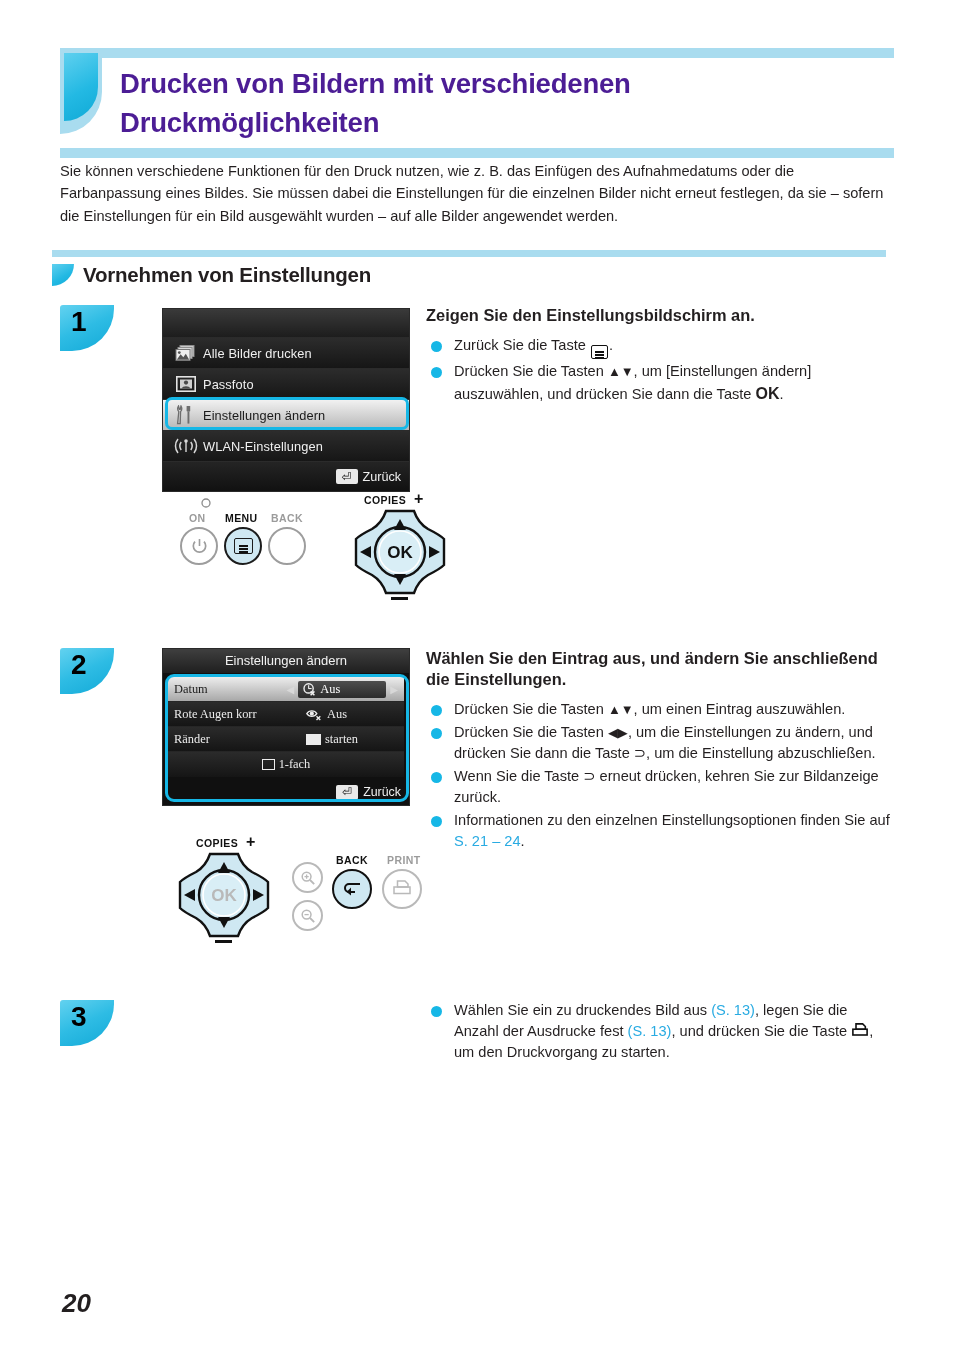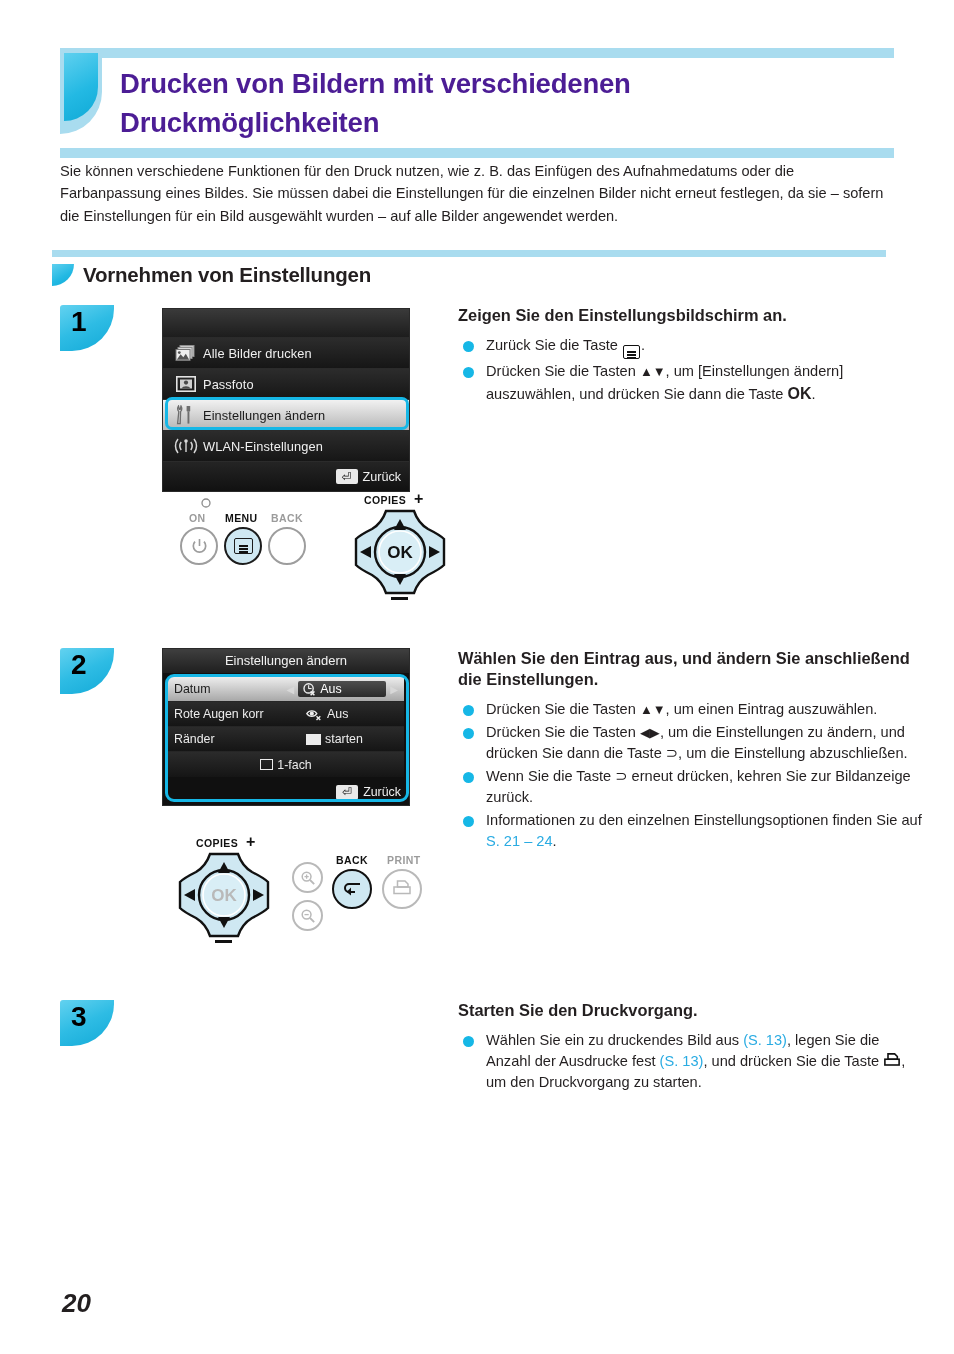--- a/index.html
+++ b/index.html
@@ -103,21 +103,21 @@
     position:absolute; border:3px solid #16b7e6; border-radius:7px;
     pointer-events:none;
   }
 
   
   .lcd2 { background:#101010; width:248px; border:1px solid #2a2a2a; position:relative; }
   .lcd2-title {
     height:24px; background: linear-gradient(#3f3f3f,#1f1f1f);
     color:#f2f2f2; font-size:13px; text-align:center; line-height:24px;
   }
-  .lcd2-body { padding:4px 5px 2px 5px; }
+  .lcd2-body { padding:4px 5px 2px 5px;font-family:Liberation Serif, serif; }
   .lcd2-row {
     height:25px; display:flex; align-items:center;
     background: linear-gradient(#2b2b2b,#151515);
     border-bottom:1px solid #262626;
     color:#ececec; font-size:12.4px; padding:0 6px;
     position:relative;
   }
   .lcd2-row.hl { background: linear-gradient(#ededed,#a8a8a8); color:#1c1c1c; }
   .lcd2-name { flex:1 1 auto; }
   .lcd2-val { display:flex; align-items:center; gap:4px; }
@@ -138,21 +138,21 @@
     position:absolute; border-radius:50%;
     display:flex; align-items:center; justify-content:center;
   }
   .blabel {
     position:absolute; font-size:10.5px; font-weight:bold; letter-spacing:0.4px;
     color:#9b9b9b;
   }
   .blabel.on { color:#111; }
 
   
-  .instr { position:absolute; width:468px;margin-left:32px; }
+  .instr { position:absolute; width:468px; }
   .instr h3 { margin:0 0 9px 0; font-size:16.4px; font-weight:bold; line-height:1.28; }
   .bullets { margin:0; padding:0; list-style:none; }
   .bullets li {
     position:relative; padding-left:28px; margin-bottom:2px;
     font-size:14.6px; line-height:1.44;
   }
   .bullets li::before {
     content:""; position:absolute; left:5px; top:6px;
     width:11px; height:11px; border-radius:50%; background:#16b7e6;
   }
@@ -437,21 +437,20 @@
         <span>Informationen zu den einzelnen Einstellungsoptionen finden Sie auf </span><span class="lnk">S. 21 – 24</span><span>.</span>
       </li>
     </ul>
   </div>
 </div>
 
 <div class="step" style="left:60px; top:1000px; width:834px;">
   <div class="step-badge">3</div>
 
   <div class="instr" style="left:366px; top:0px;">
-    <h3>Starten Sie den Druckvorgang.</h3>
     <ul class="bullets">
       <li>
         <span>Wählen Sie ein zu druckendes Bild aus </span><span class="lnk">(S. 13)</span><span>, legen Sie die Anzahl der Ausdrucke fest </span><span class="lnk">(S. 13)</span><span>, und drücken Sie die Taste </span><svg width="18" height="16" viewBox="0 0 20 18" style="vertical-align:-3px;">
           <path d="M5.5 1 H13 L16 4 V7 H5.5 Z" fill="none" stroke="#111" stroke-width="1.8"></path>
           <rect x="2" y="7" width="16" height="6.5" fill="none" stroke="#111" stroke-width="1.8"></rect>
         </svg><span>, um den Druckvorgang zu starten.</span>
       </li>
     </ul>
   </div>
 </div>

